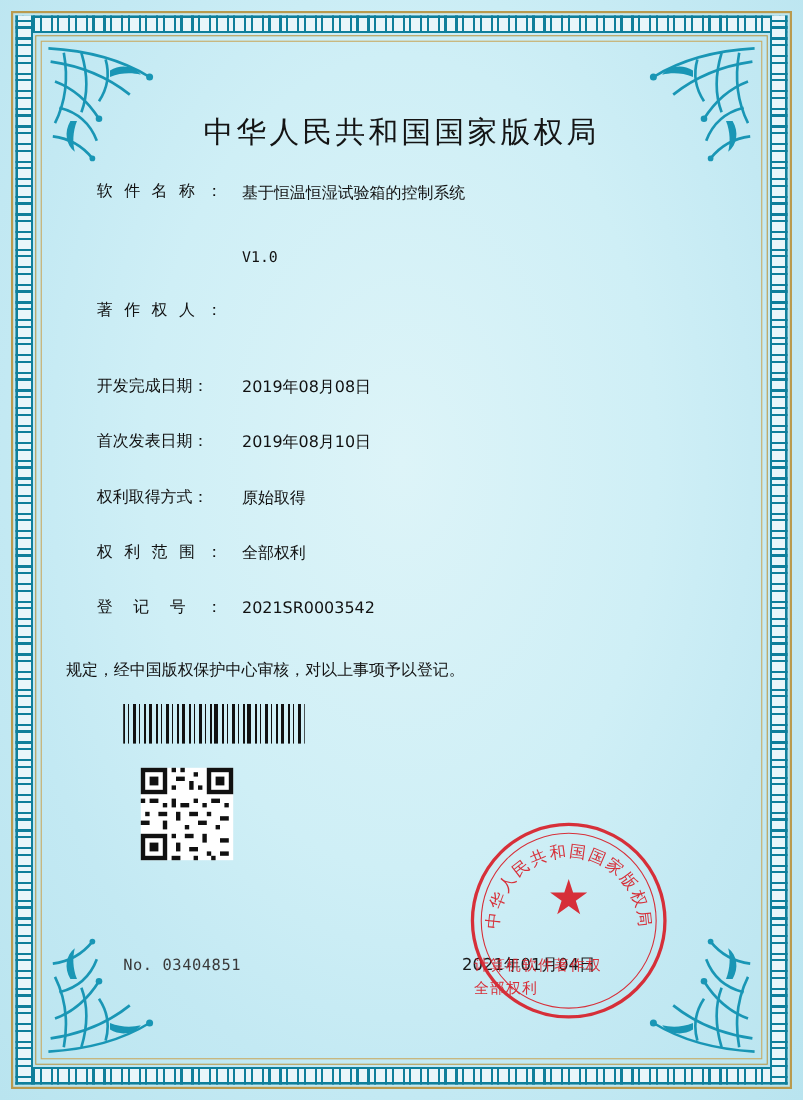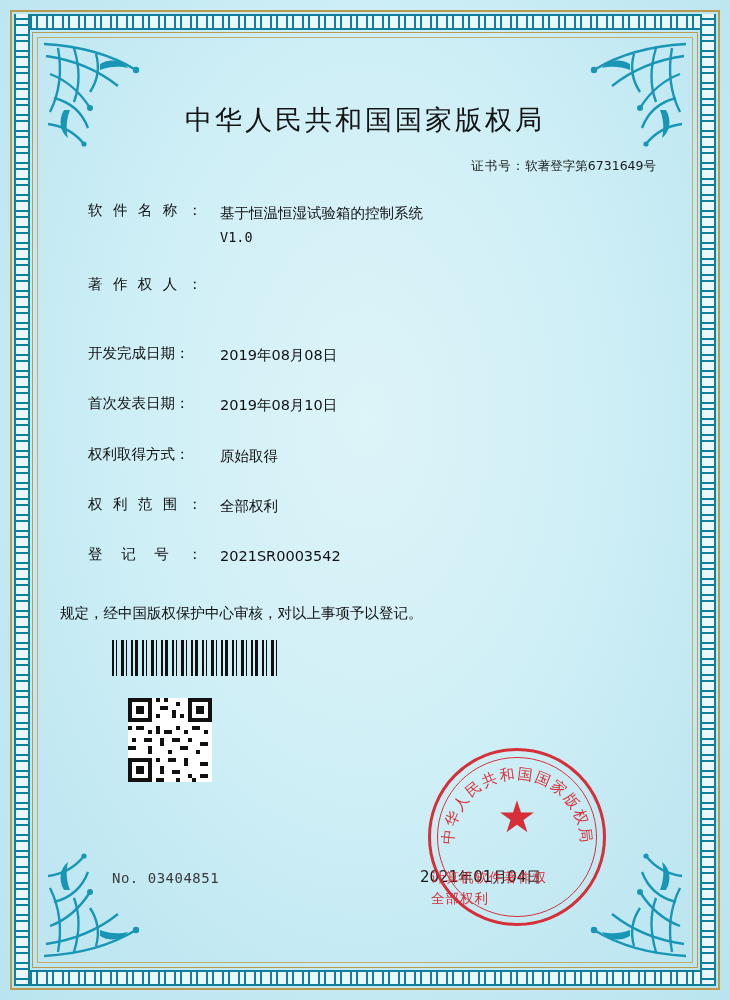--- a/index.html
+++ b/index.html
@@ -149,20 +149,21 @@
   .field .label.spread span { display: inline-block; }
   .field .value {
     font-size: 14.5px;
     color: #111;
     font-family: "DejaVu Sans", sans-serif;
     line-height: 1.55;
   }
   .field .value .mono {
     font-family: "DejaVu Sans Mono", monospace;
     font-size: 13.5px;
+    margin-top: 34px;
   }
   .gap-a { height: 26px; }
   .gap-b { height: 44px; }
   .gap-c { height: 22px; }
 
   .field.tall { margin-bottom: 0; }
   .field.tall .value { line-height: 1.7; }
 
   .para {
     margin-top: 30px;
@@ -367,23 +368,20 @@
         <path d="M60 24 C70 18 82 20 88 28 C80 26 70 26 60 30 Z"></path>
         <path d="M24 70 C18 80 20 92 28 98 C26 90 26 80 30 70 Z"></path>
       </g>
     </svg>
   </div>
 
   <div class="content">
 
     <div class="title-main">中华人民共和国国家版权局</div>
 
-    <div class="cert-no">
-      <span class="lbl">证书号：</span><span>软著登字第6731649号</span>
-    </div>
 
     <div class="fields">
 
       <div class="field tall">
         <div class="label spread">
           <span>软</span>
           <span>件</span>
           <span>名</span>
           <span>称</span>
           <span>：</span>

